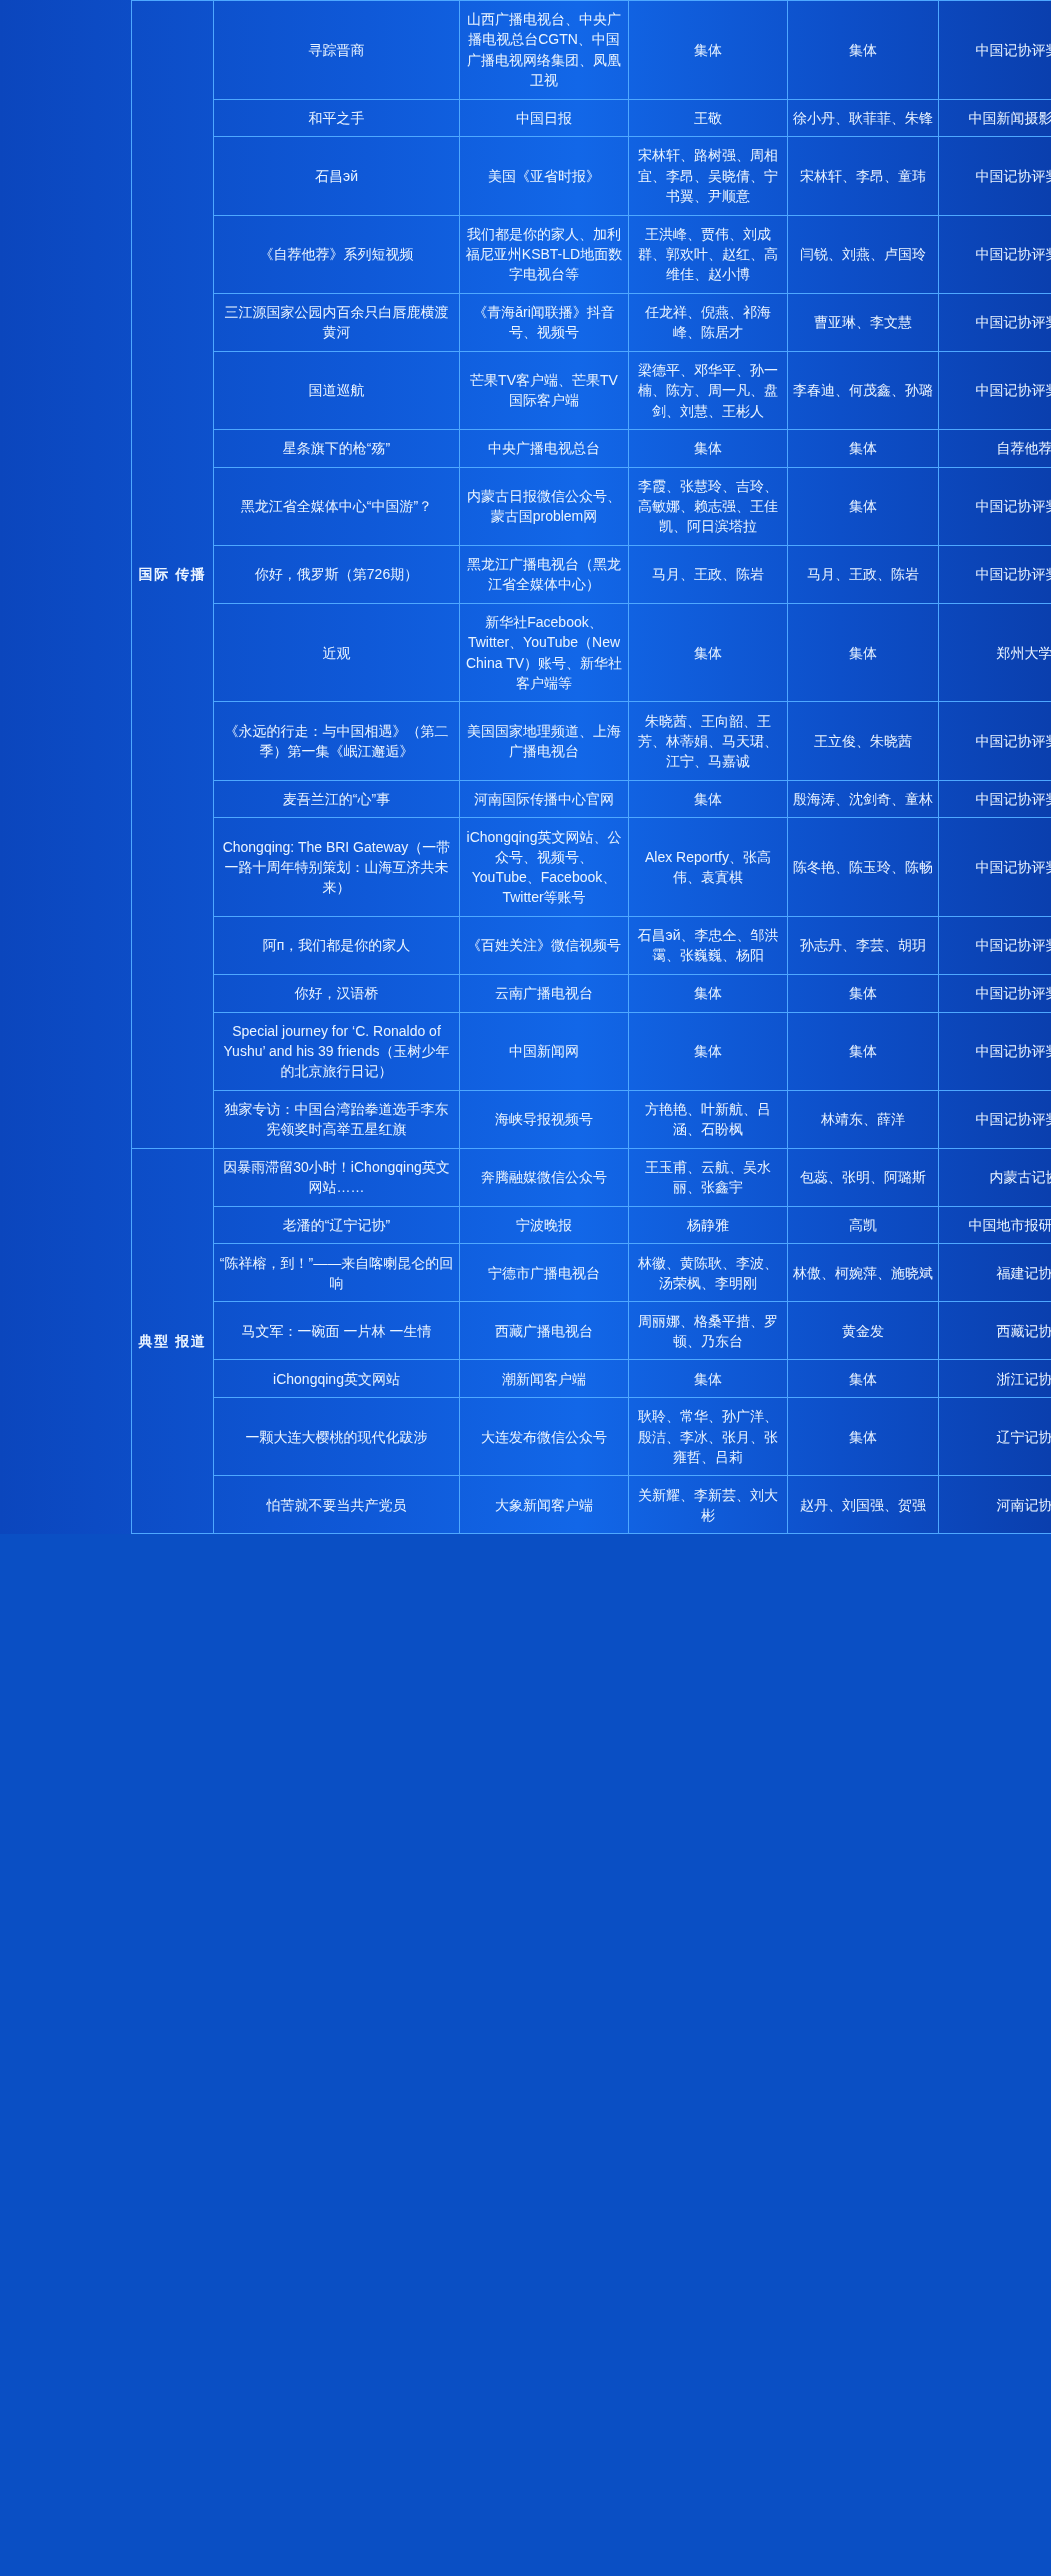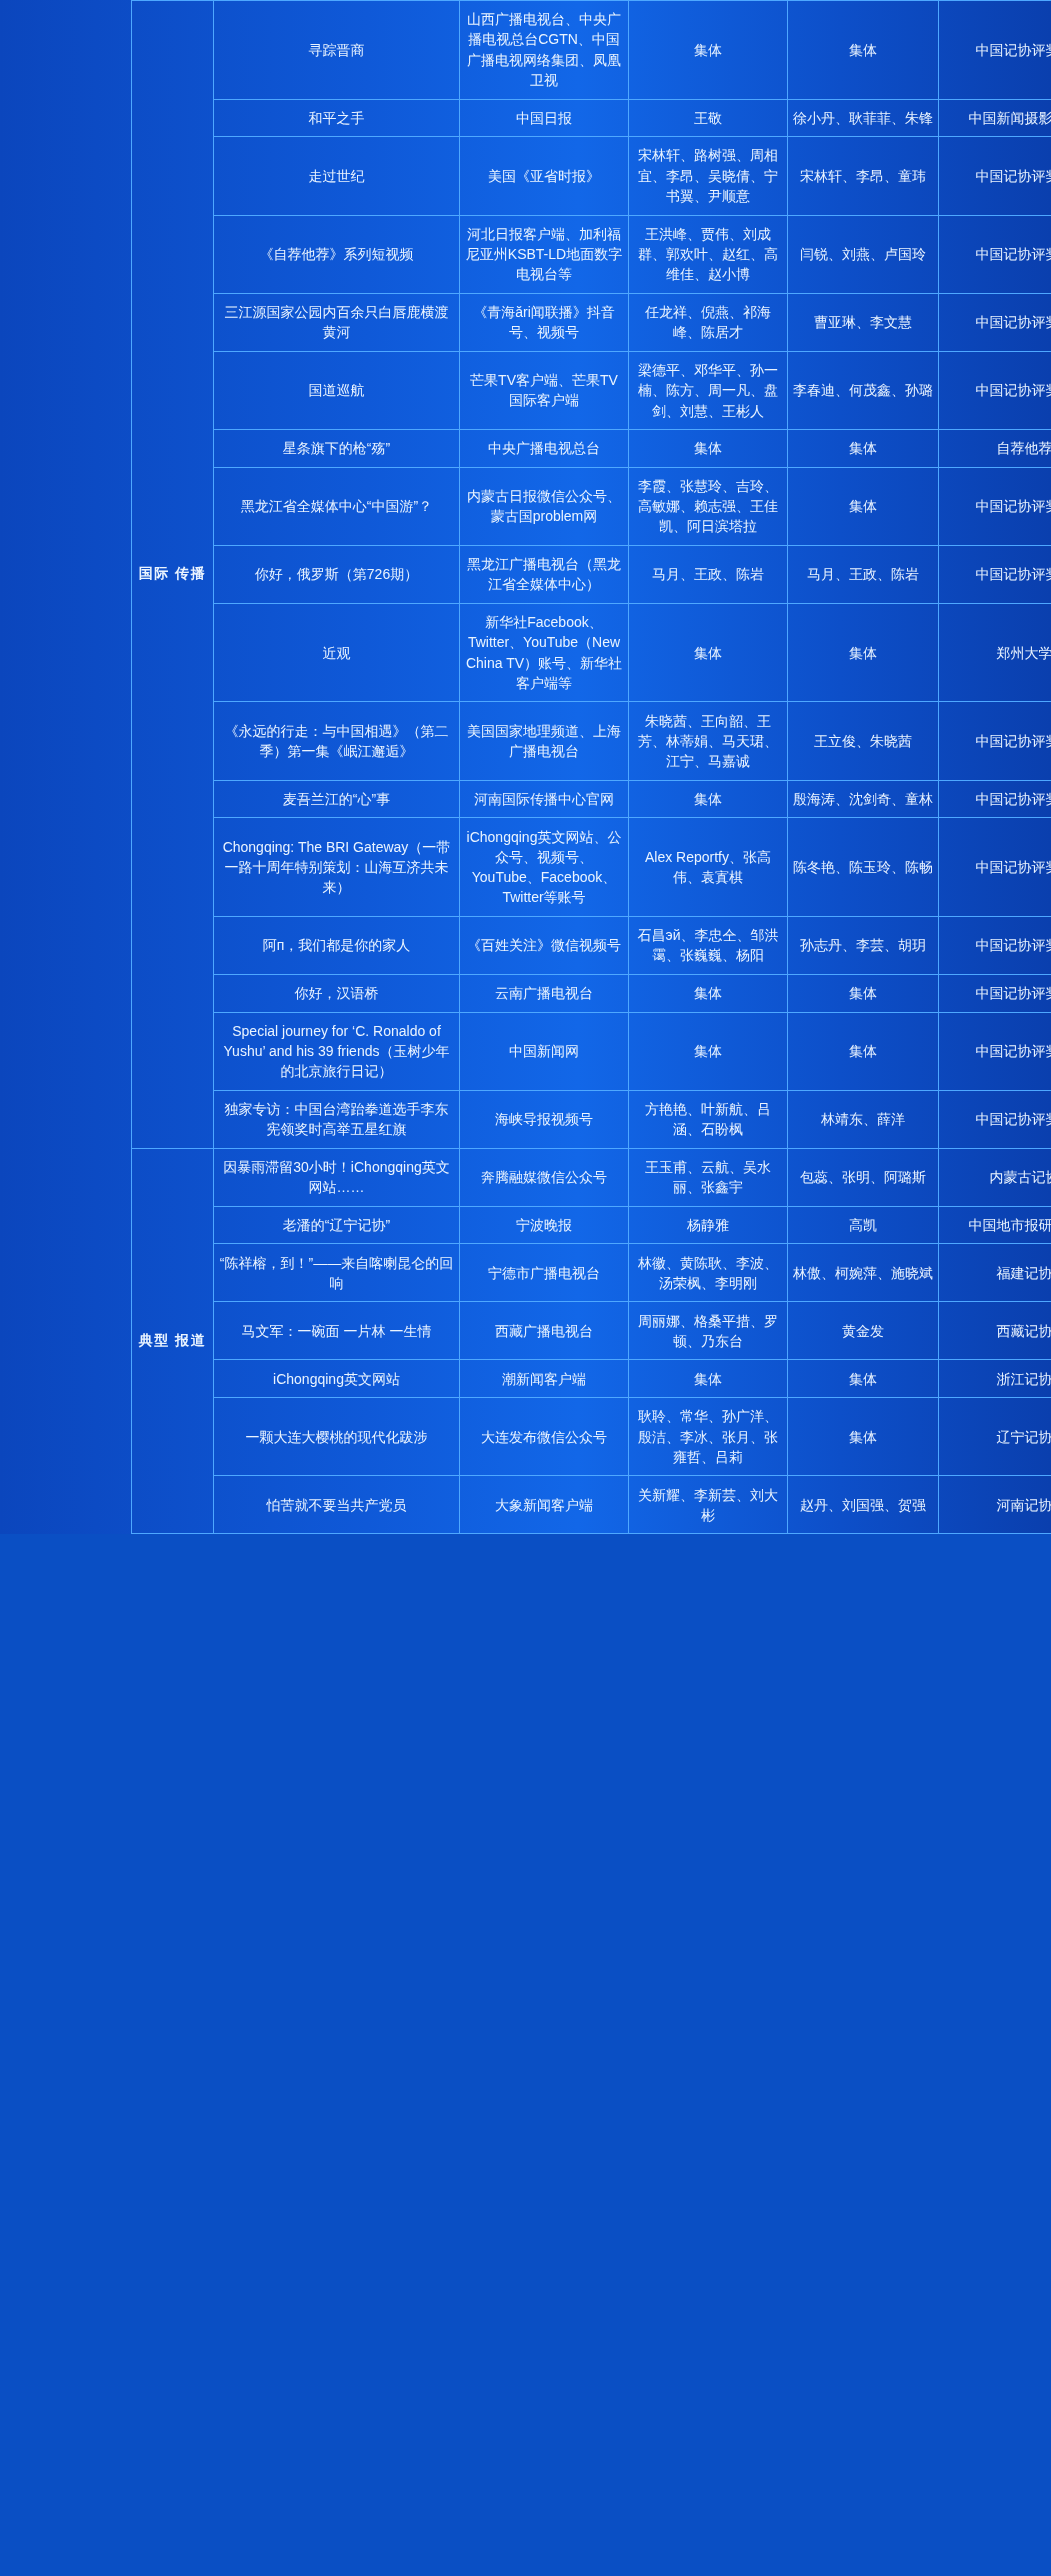--- a/index.html
+++ b/index.html
@@ -31,21 +31,20 @@
     padding: 8.2px 5px;
     line-height: 1.45;
     font-size: 14px;
     background: transparent;
   }
   td.cat {
     width: 71px;
     font-size: 16.4px;
     letter-spacing: 1.6px;
     font-weight: bold;
-    font-family: Liberation Serif, serif;
   }
   td.work {
     width: 235px;
   }
   td.org {
     width: 158px;
     font-size: 13px;
     margin-top: 8px;
   }
   td.people {
@@ -78,29 +77,29 @@
           <td class="recommender">中国记协评奖办</td>
         </tr>
         <tr>
           <td class="work">和平之手</td>
           <td class="org">中国日报</td>
           <td class="people">王敬</td>
           <td class="editors">徐小丹、耿菲菲、朱锋</td>
           <td class="recommender">中国新闻摄影学会</td>
         </tr>
         <tr>
-          <td class="work">走过世纪</td>
+          <td class="work">石昌эй</td>
           <td class="org">美国《亚省时报》</td>
           <td class="people">宋林轩、路树强、周相宜、李昂、吴晓倩、宁书翼、尹顺意</td>
           <td class="editors">宋林轩、李昂、童玮</td>
           <td class="recommender">中国记协评奖办</td>
         </tr>
         <tr>
           <td class="work">《自荐他荐》系列短视频</td>
-          <td class="org">河北日报客户端、加利福尼亚州KSBT-LD地面数字电视台等</td>
+          <td class="org">我们都是你的家人、加利福尼亚州KSBT-LD地面数字电视台等</td>
           <td class="people">王洪峰、贾伟、刘成群、郭欢叶、赵红、高维佳、赵小博</td>
           <td class="editors">闫锐、刘燕、卢国玲</td>
           <td class="recommender">中国记协评奖办</td>
         </tr>
         <tr>
           <td class="work">三江源国家公园内百余只白唇鹿横渡黄河</td>
           <td class="org">《青海ări闻联播》抖音号、视频号</td>
           <td class="people">任龙祥、倪燕、祁海峰、陈居才</td>
           <td class="editors">曹亚琳、李文慧</td>
           <td class="recommender">中国记协评奖办</td>

